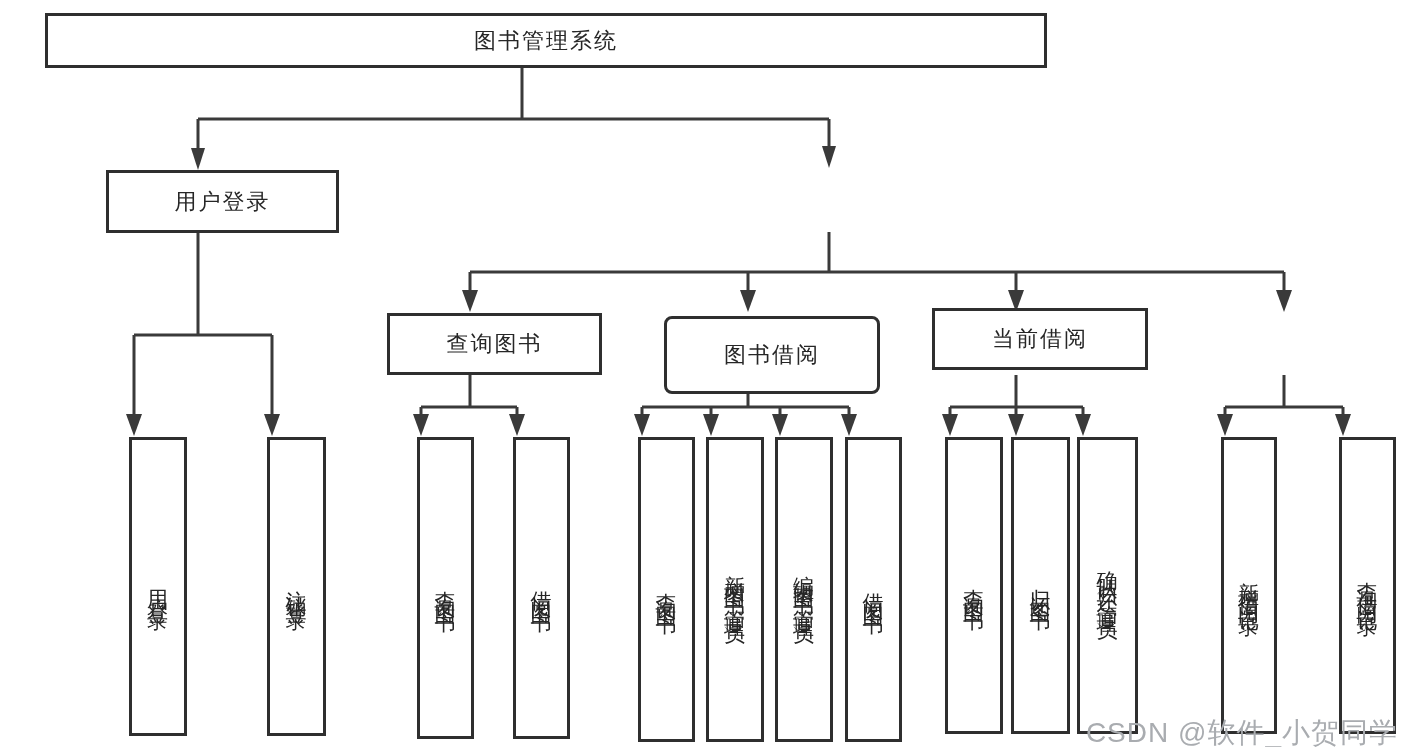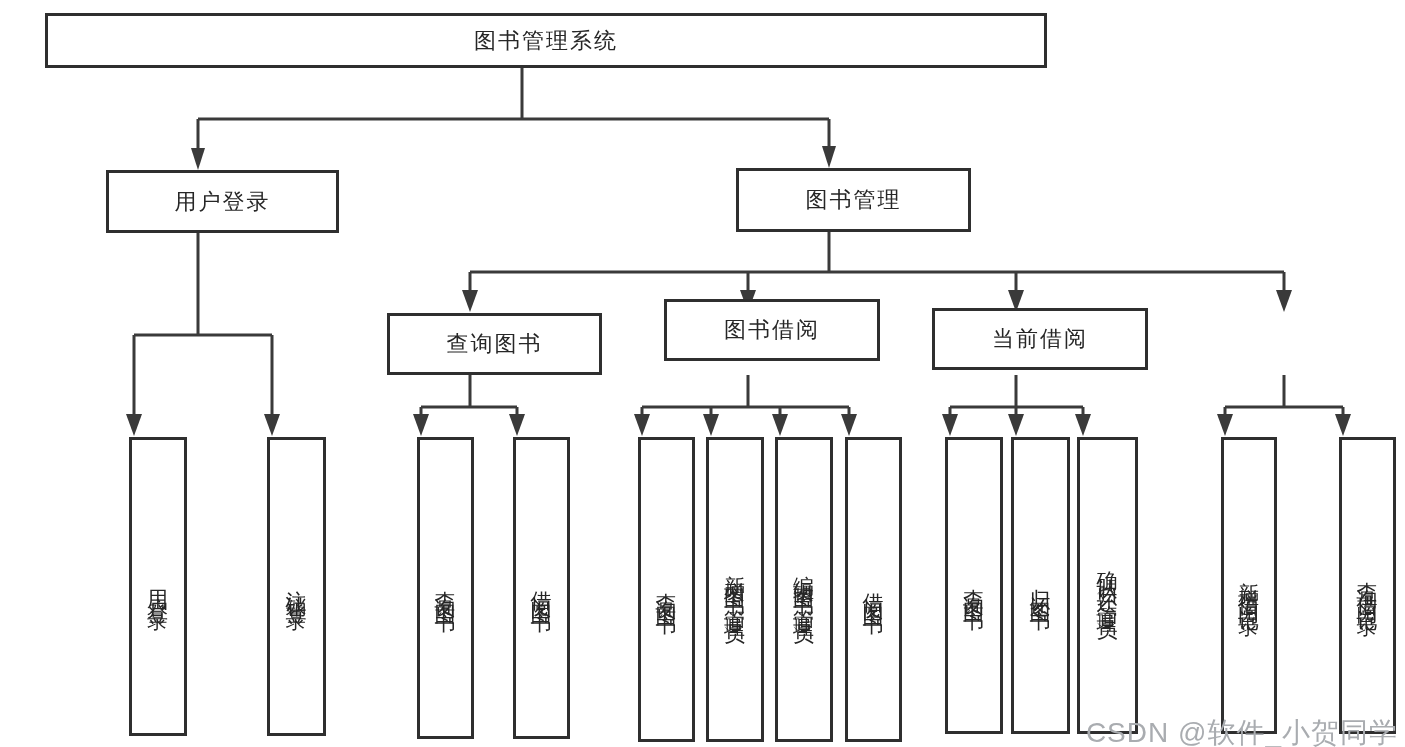--- a/index.html
+++ b/index.html
@@ -82,24 +82,23 @@
     <g>
       <path d="M1284,375 L1284,407 M1225,407 L1343,407 M1225,407 L1225,418 M1343,407 L1343,418"></path>
       <polygon points="1217,414 1233,414 1225,436"></polygon>
       <polygon points="1335,414 1351,414 1343,436"></polygon>
     </g>
   </svg>
 
   <div class="node" style="left:21px;top:13px;width:1002px;height:55px;">图书管理系统</div>
 
   <div class="node" style="left:82px;top:170px;width:233px;height:63px;">用户登录</div>
-  <div class="node" style="left:712px;top:168px;width:235px;height:64px;">图书管理</div>
 
   <div class="node" style="left:363px;top:313px;width:215px;height:62px;">查询图书</div>
-  <div class="node" style="left:640px;top:299px;width:216px;height:62px;">图书借阅</div>
+  <div class="node" style="left:640px;top:316px;width:216px;height:78px;border-radius:8px;">图书借阅</div>
   <div class="node" style="left:908px;top:308px;width:216px;height:62px;">当前借阅</div>
 
   <div class="node vnode" style="left:105px;top:437px;width:58px;height:299px;">用户登录</div>
   <div class="node vnode" style="left:243px;top:437px;width:59px;height:299px;">注销登录</div>
 
   <div class="node vnode" style="left:393px;top:437px;width:57px;height:302px;">查询图书</div>
   <div class="node vnode" style="left:489px;top:437px;width:57px;height:302px;">借阅图书</div>
 
   <div class="node vnode" style="left:614px;top:437px;width:57px;height:305px;">查询图书</div>
   <div class="node vnode" style="left:682px;top:437px;width:58px;height:305px;">新增图书（管理员）</div>

